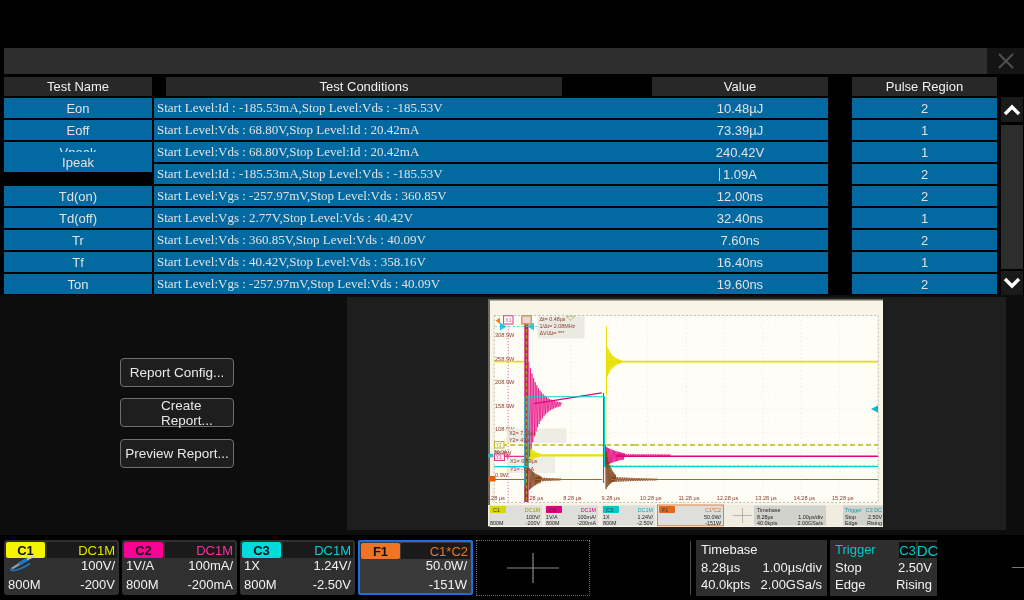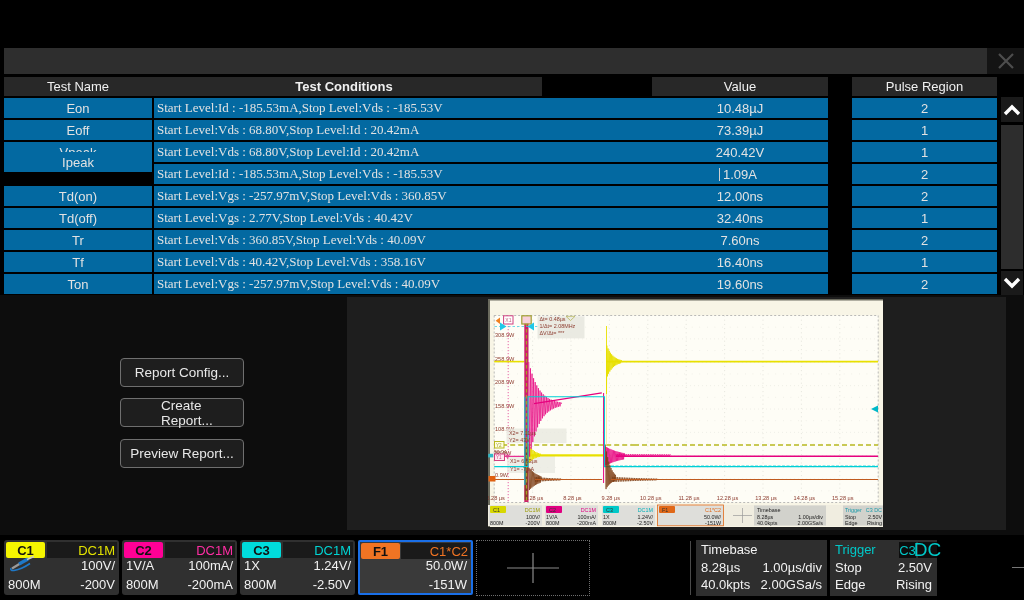--- a/index.html
+++ b/index.html
@@ -17,21 +17,21 @@
        display:flex;align-items:center;}
   .c-name{left:4px;width:148px;justify-content:center;}
   .c-cond{left:154px;width:496px;padding-left:3px;font-family:Liberation Serif, serif;}
   .c-val{left:652px;width:176px;justify-content:center;}
   .c-pul{left:852px;width:145px;justify-content:center;}
   
   .sbox{left:1001px;width:22px;background:#1a1a1a;display:flex;align-items:center;justify-content:center;}
   
   #midband{left:0;top:295px;width:1024px;height:240px;background:#0d0d0d;}
   #panel{left:347px;top:297px;width:659px;height:233px;background:#1e1e1e;}
-  .btn{left:120px;width:124px;height:29px;background:#1e1e1e;border:1px solid #6f6f6f;
+  .btn{left:120px;width:114px;height:29px;background:#1e1e1e;border:1px solid #6f6f6f;
        border-radius:4px;color:#e8e8e8;font-size:13.5px;display:flex;align-items:center;
        justify-content:center;box-sizing:border-box;}
   
   .cell{top:540px;width:115px;height:55px;background:#303030;border-radius:3px;}
   .chip{position:absolute;left:2px;top:2px;width:39px;height:16px;border-radius:2px;
         color:#111;font-size:13px;font-weight:bold;display:flex;align-items:center;justify-content:center;}
   .cpl{position:absolute;right:2px;top:2px;left:43px;height:16px;background:#1a1a1a;
        font-size:13px;display:flex;align-items:center;justify-content:flex-end;padding-right:2px;}
   .r2,.r3{position:absolute;left:4px;right:4px;height:16px;color:#f2f2f2;font-size:13px;
       display:flex;align-items:center;justify-content:space-between;}
@@ -43,21 +43,21 @@
 </head>
 <body>
 
   <div class="abs" id="titlebar"></div>
   <div class="abs" id="closebox"></div>
   <svg class="abs" id="closex" viewBox="0 0 22 22">
     <path d="M4 4 L18 18 M18 4 L4 18" stroke="#4d4d4d" stroke-width="2.2" fill="none"></path>
   </svg>
 
   <div class="abs hdrcell c-name">Test Name</div>
-  <div class="abs hdrcell" style="left:146px;width:396px;font-weight:bold;">Test Conditions</div>
+  <div class="abs hdrcell" style="left:166px;width:396px;">Test Conditions</div>
   <div class="abs hdrcell c-val">Value</div>
   <div class="abs hdrcell c-pul">Pulse Region</div>
 
   <div id="rows">
     <div class="abs row c-name" style="top:98px">Eon</div>
     <div class="abs row c-cond" style="top:98px">Start Level:Id : -185.53mA,Stop Level:Vds : -185.53V</div>
     <div class="abs row c-val" style="top:98px">10.48µJ</div>
     <div class="abs row c-pul" style="top:98px">2</div>
     <div class="abs row c-name" style="top:120px">Eoff</div>
     <div class="abs row c-cond" style="top:120px">Start Level:Vds : 68.80V,Stop Level:Id : 20.42mA</div>
@@ -354,17 +354,17 @@
     <div class="trow" style="top:18px;">
       <span>Stop</span>
       <span>2.50V</span>
     </div>
     <div class="trow" style="top:35.5px;">
       <span>Edge</span>
       <span>Rising</span>
     </div>
   </div>
   <div class="abs" style="left:899px;top:542px;width:17px;height:16px;background:#0d0d0d;color:#00c8c8;font-size:13px;display:flex;align-items:center;justify-content:center;">C3</div>
-  <div class="abs" style="left:918px;top:542px;width:19px;height:16px;background:#0d0d0d;color:#00c8c8;font-size:19px;display:flex;align-items:center;justify-content:center;">DC</div>
+  <div class="abs" style="left:918px;top:542px;width:19px;height:16px;background:#0d0d0d;color:#00c8c8;font-size:15px;display:flex;align-items:center;justify-content:center;">DC</div>
 
   <div class="abs" style="left:1012px;top:567px;width:12px;height:1px;background:#777;"></div>
 
   <div class="abs" style="left:719px;top:168px;width:1px;height:13px;background:#cfcfcf;"></div>
 
 </body></html>

